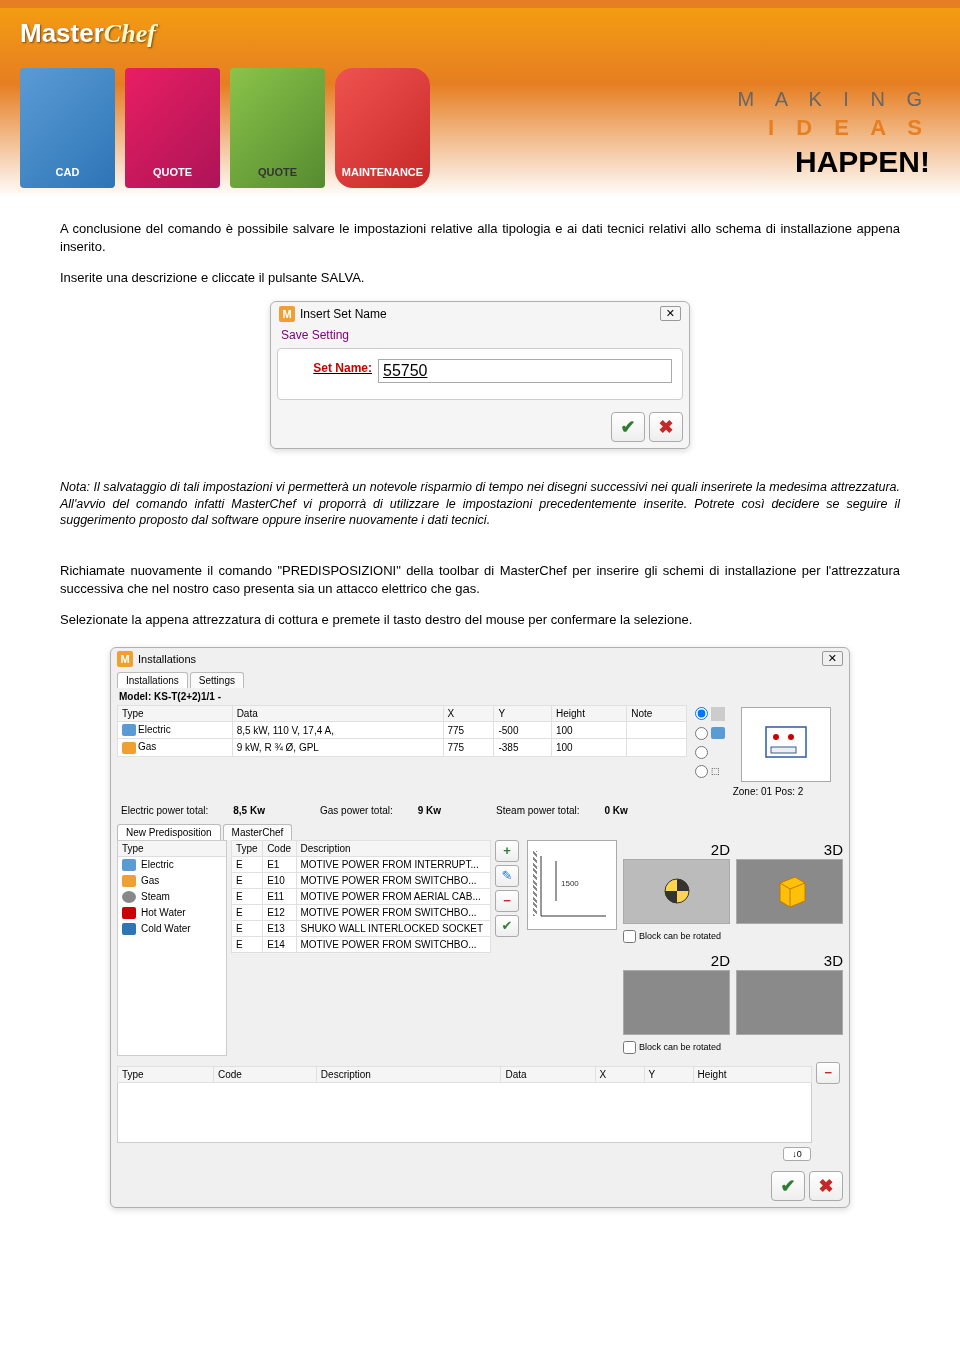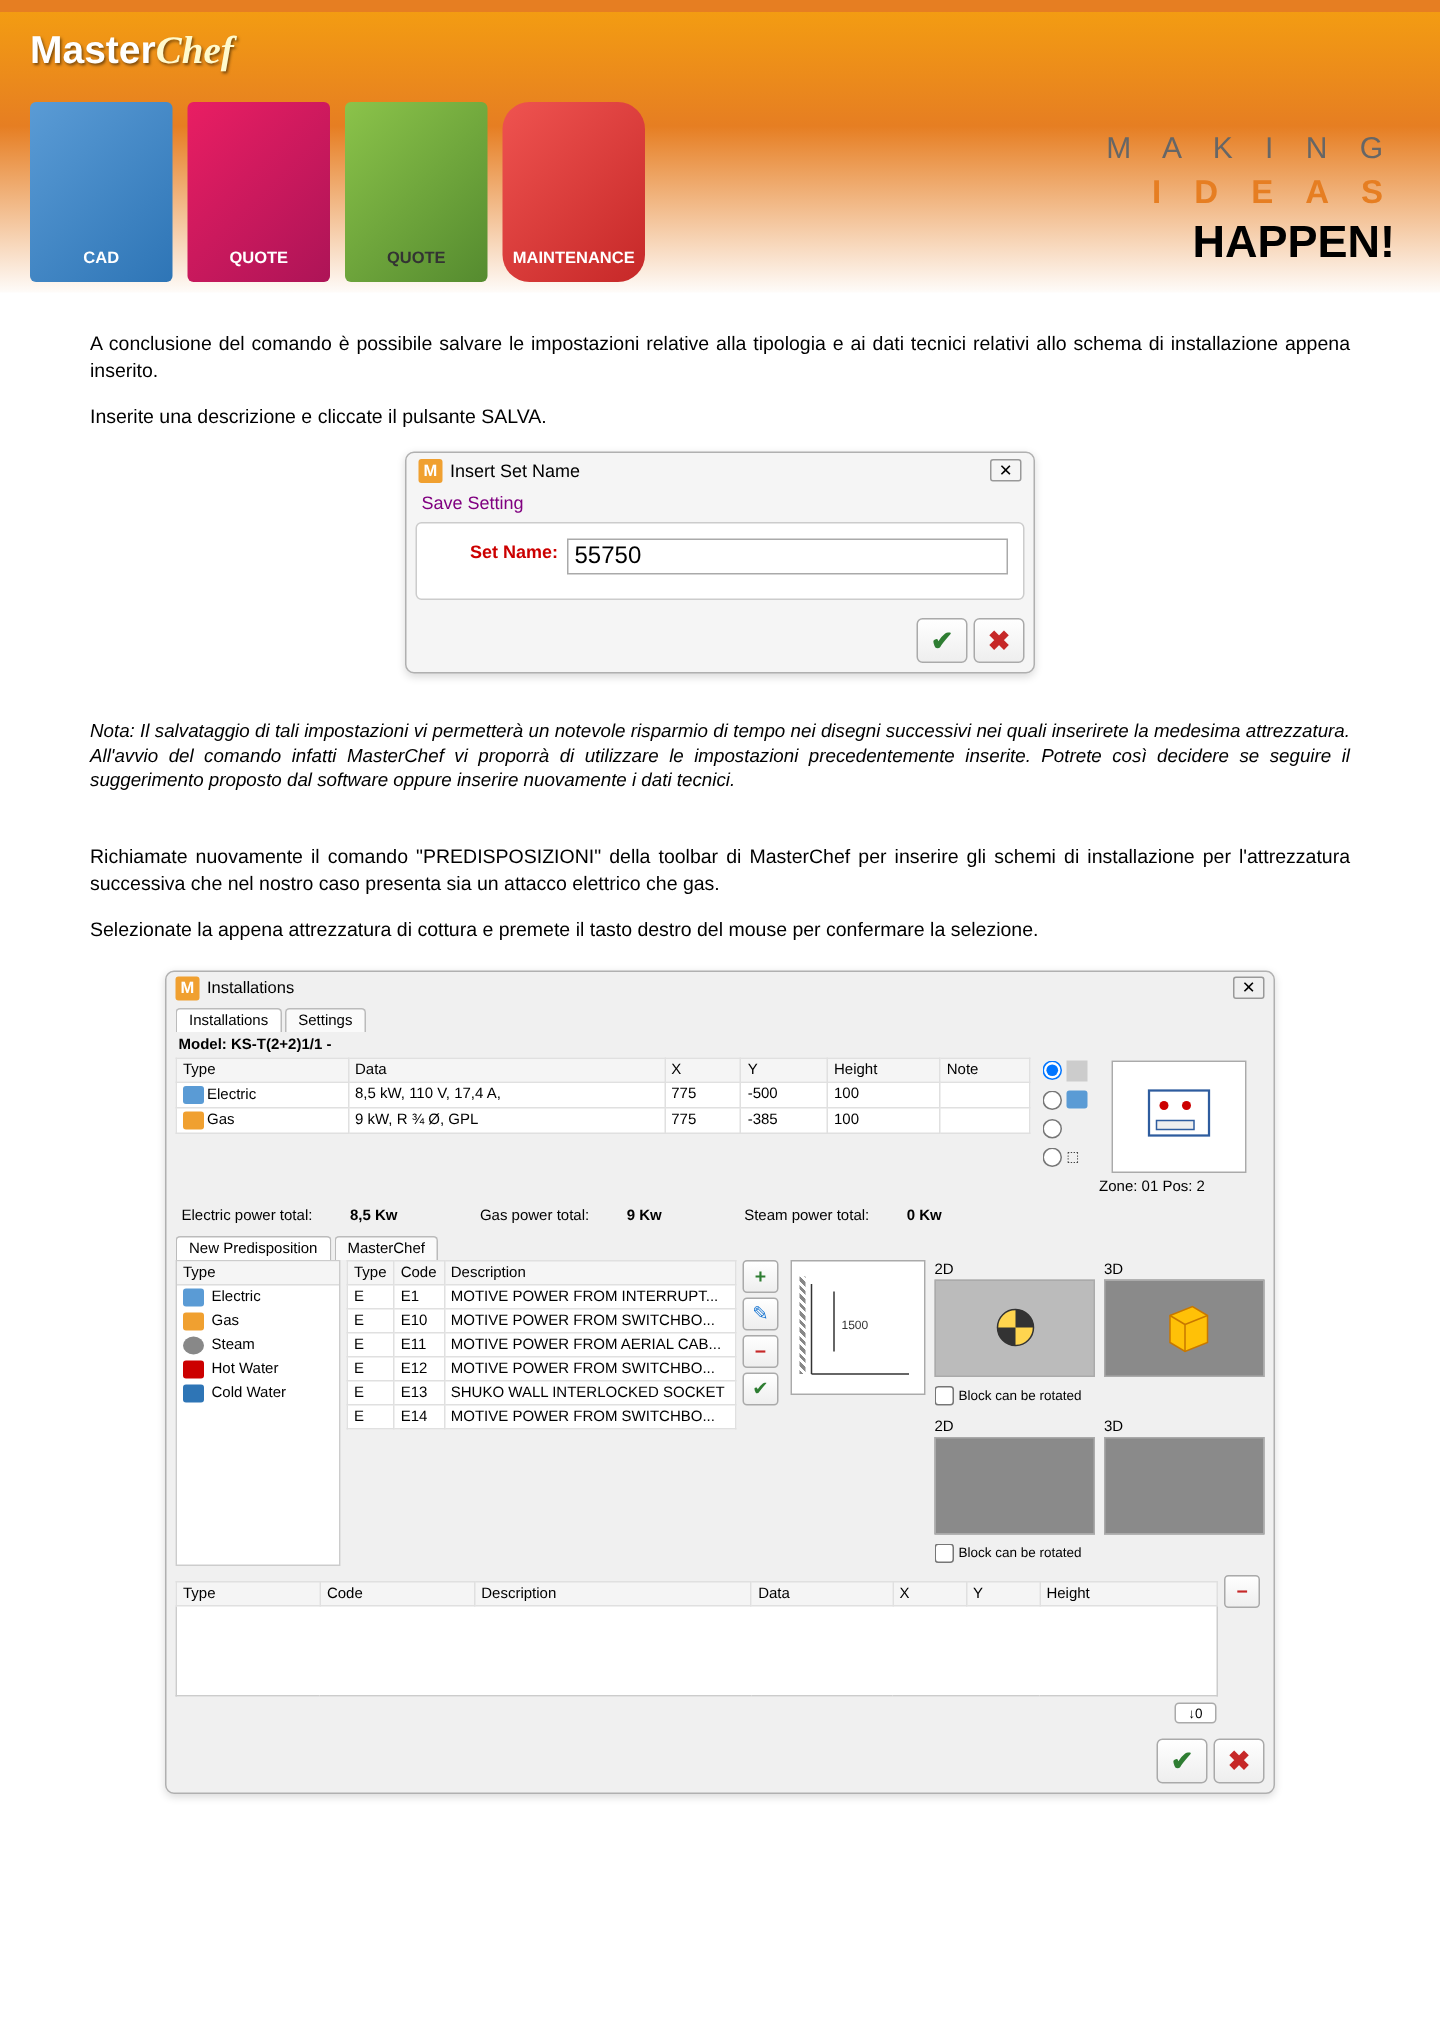--- a/index.html
+++ b/index.html
@@ -26,21 +26,21 @@
   
   .content { padding: 25px 60px 20px 60px; }
   .para { text-align: justify; margin-bottom: 14px; line-height: 1.35; }
   
   
   .dialog1 { width: 420px; margin: 10px auto 30px; border: 1px solid #b0b0b0; border-radius: 6px; background: #f5f5f5; box-shadow: 0 2px 6px rgba(0,0,0,0.15); }
   .dlg-title { display: flex; align-items: center; padding: 4px 8px; font-size: 12px; }
   .dlg-icon { width: 16px; height: 16px; background: #f0a030; border-radius: 2px; margin-right: 5px; display:flex; align-items:center; justify-content:center; color:#fff; font-weight:bold; font-size:11px; }
   .dlg-close { margin-left: auto; border: 1px solid #999; border-radius: 2px; padding: 0 5px; font-size: 11px; }
   .dlg-subtitle { padding: 2px 10px 6px; color: #800080; font-size: 12px; }
-  .dlg-body { background: #fff; margin: 0 6px 6px; border: 1px solid #ccc; border-radius: 4px; padding: 10px; }
+  .dlg-body { background: #fff; margin: 0 6px 6px; border: 1px solid #ccc; border-radius: 4px; padding: 10px; text-decoration: underline; }
   .form-row { display: flex; align-items: flex-start; margin-bottom: 6px; }
   .form-label { color: #c00; font-weight: bold; font-size: 12px; width: 90px; text-align: right; padding-right: 6px; padding-top: 2px; }
   .form-input { flex: 1; border: 1px solid #aaa; padding: 2px 4px; font-size: 16px; background: #fff; }
   .form-textarea { flex: 1; border: 1px solid #aaa; padding: 2px 4px; font-size: 12px; background: #fff; height: 100px; resize: none; }
   .dlg-actions { display: flex; justify-content: flex-end; gap: 4px; padding: 6px; }
   .btn-action { width: 34px; height: 30px; border: 1px solid #aaa; border-radius: 4px; background: linear-gradient(#fff,#eee); display: flex; align-items: center; justify-content: center; font-size: 18px; font-weight: bold; }
   .btn-check { color: #2e7d32; }
   .btn-x { color: #c62828; }
   
   .note { font-style: italic; font-size: 12.5px; text-align: justify; margin-bottom: 18px; line-height: 1.35; }
@@ -86,21 +86,21 @@
   .ab-add { color:#2e7d32; font-weight:bold; }
   .ab-edit { color:#1976d2; }
   .ab-del { color:#c62828; font-weight:bold; }
   .ab-ok { color:#2e7d32; }
   .diagram-box { width:90px; height:90px; border:1px solid #aaa; background:#fff; margin-left:4px; position:relative; }
   .diagram-box::before { content:""; position:absolute; left:5px; top:10px; width:4px; height:65px; background: repeating-linear-gradient(45deg,#888,#888 2px,transparent 2px,transparent 4px); }
   
   .lower-right { width:220px; }
   .block-row { display:flex; gap:6px; margin-bottom:4px; }
   .block-col { flex:1; }
-  .block-label { font-size:10px; padding:1px 0; }
+  .block-label { font-size:15px; padding:1px 0;text-align:right; }
   .block-preview { width:100%; height:65px; border:1px solid #aaa; background:#8a8a8a; display:flex; align-items:center; justify-content:center; }
   .block2d { background:#bbb; }
   .rotate-label { font-size:9px; display:flex; align-items:center; gap:3px; padding:2px 0; }
   
   .selected-tbl { width:100%; border-collapse:collapse; background:#fff; border:1px solid #ccc; margin-top:4px; }
   .selected-tbl th { background:#f5f5f5; font-weight:normal; padding:2px 4px; font-size:10px; border:1px solid #e0e0e0; text-align:left; }
   .empty-rows { height:60px; }
   
   .coord-box { border:1px solid #aaa; border-radius:3px; padding:1px 4px; background:#fff; font-size:9px; width:28px; text-align:center; }
   

